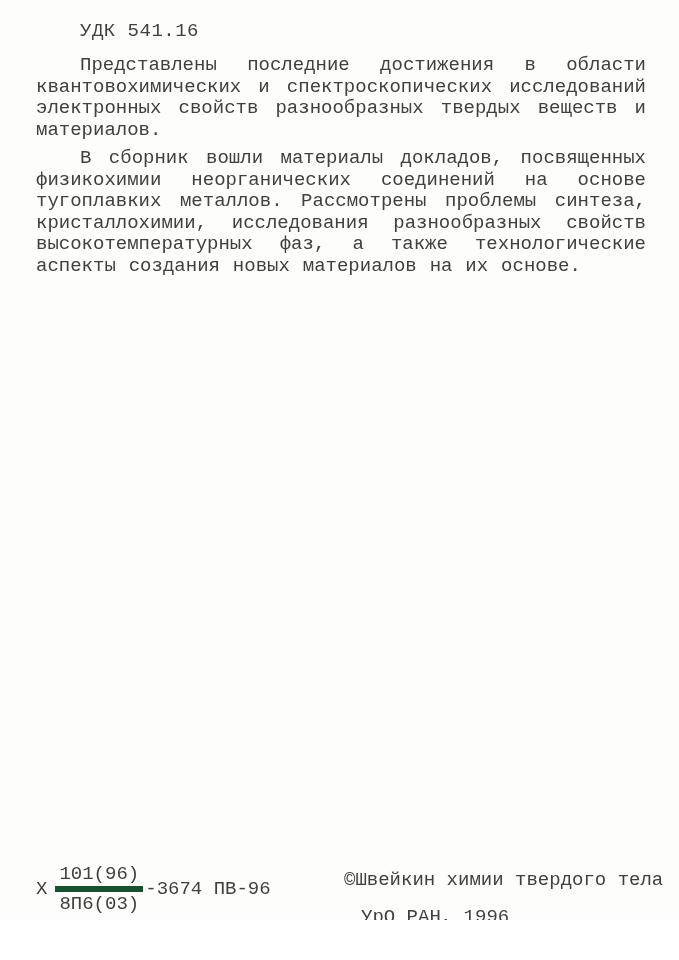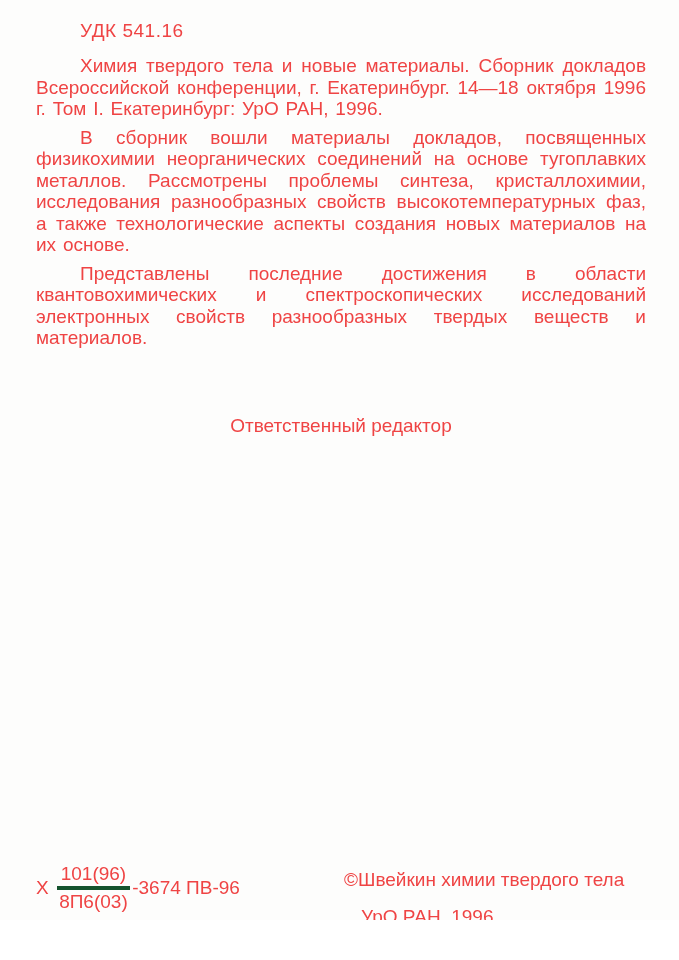--- a/index.html
+++ b/index.html
@@ -5,22 +5,22 @@
   html, body {
     margin: 0;
     padding: 0;
     background: #ffffff;
   }
   .page {
     position: relative;
     width: 679px;
     height: 920px;
     background: #fdfdfc;
-    color: #ef4444;
-    font-family: Liberation Sans, sans-serif;
+    color: #404040;
+    font-family: Liberation Mono, monospace;
     font-size: 19px;
     overflow: hidden;
   }
   .text-column {
     position: absolute;
     left: 36px;
     top: 20px;
     width: 610px;
   }
   .udc {
@@ -71,21 +71,21 @@
   .code-prefix {
     margin-right: 8px;
   }
   .frac {
     display: inline-block;
     text-align: center;
     line-height: 22px;
   }
   .frac-num {
     display: block;
-    border-bottom: 4px solid #14532d;
+    border-bottom: 6px solid #14532d;
     padding: 0 4px 1px 4px;
   }
   .frac-den {
     display: block;
     padding-top: 1px;
   }
   .code-suffix {
     margin-left: 2px;
   }
   .copyright-block {
@@ -101,29 +101,27 @@
 </style>
 </head>
 <body>
 
 <main class="page">
 
   <section class="text-column">
 
     <div class="udc">УДК 541.16</div>
 
-    <p class="para">Химия твердого тела и новые материалы. Сборник докладов Всероссийской конференции, г. Екатеринбург. 14—18 октября 1996 г. Том I. Екатеринбург: УрО РАН, 1996.</p>
+
+    <p class="para">Представлены последние достижения в области квантовохимических и спектроскопических исследований электронных свойств разнообразных твердых веществ и материалов.</p>
 
     <p class="para">В сборник вошли материалы докладов, посвященных физикохимии неорганических соединений на основе тугоплавких металлов. Рассмотрены проблемы синтеза, кристаллохимии, исследования разнообразных свойств высокотемпературных фаз, а также технологические аспекты создания новых материалов на их основе.</p>
 
-    <p class="para">Представлены последние достижения в области квантовохимических и спектроскопических исследований электронных свойств разнообразных твердых веществ и материалов.</p>
-
 
     <div class="editor-block">
-      <span class="editor-role">Ответственный редактор</span>
     </div>
 
   </section>
 
 
   <div class="code-line">
     <span class="code-prefix">Х</span>
     <span class="frac">
       <span class="frac-num">101(96)</span>
       <span class="frac-den">8П6(03)</span>

